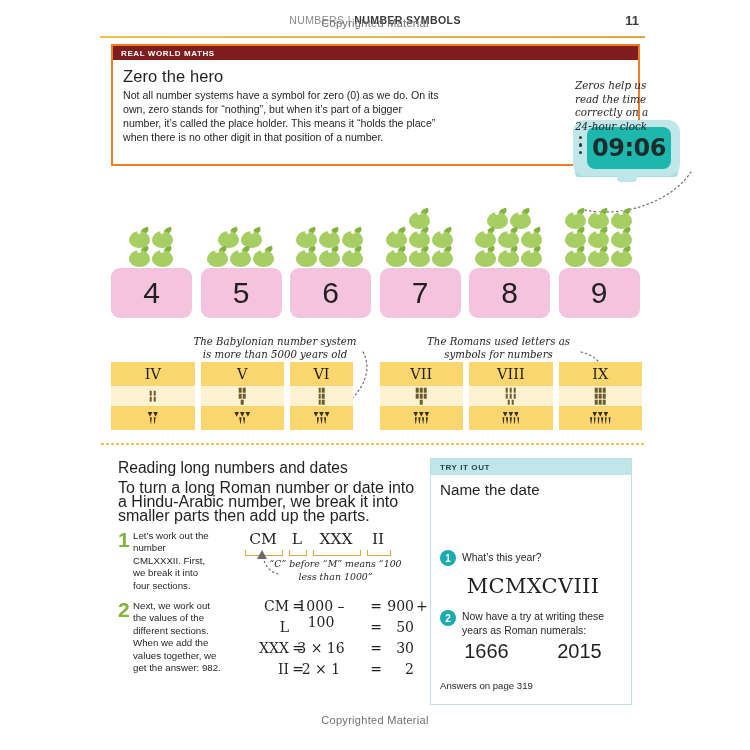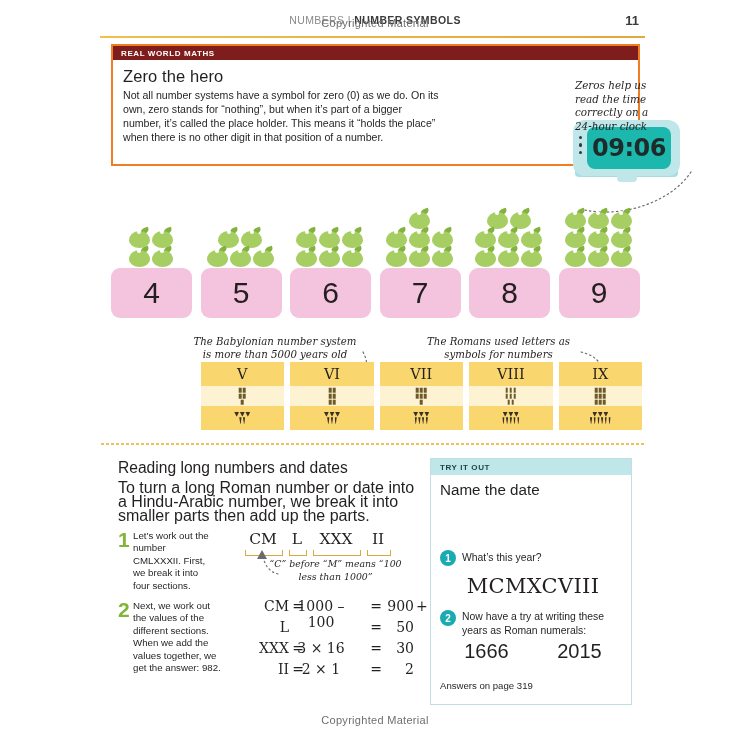--- a/index.html
+++ b/index.html
@@ -484,20 +484,47 @@
   <div class="tbl-note note-bab">The Babylonian number system is more than 5000 years old</div>
   <div class="tbl-note note-rom">The Romans used letters as symbols for numbers</div>
   <svg class="arrow-svg" viewBox="0 0 530 105">
     <path d="M252 22 C 262 40, 252 62, 232 76" fill="none" stroke="#6b6b6b" stroke-width="1.2" stroke-dasharray="1.5 3" stroke-linecap="round"></path>
     <path d="M232 76 l 9 -5 l -1 9 z" fill="#6b6b6b"></path>
     <path d="M470 22 C 486 26, 492 34, 489 44" fill="none" stroke="#6b6b6b" stroke-width="1.2" stroke-dasharray="1.5 3" stroke-linecap="round"></path>
     <path d="M489 45 l 5 -8 l -10 1 z" fill="#6b6b6b"></path>
   </svg>
 
   <div class="numtable">
+      <div class="ntcol" style="left: 0px; width: 83.6px;">
+        <div class="nt-roman">IV</div>
+        <div class="nt-mid">
+          <div class="stack">
+            <div class="row">
+              <span class="w"></span>
+              <span class="w"></span>
+            </div>
+            <div class="row">
+              <span class="w"></span>
+              <span class="w"></span>
+            </div>
+          </div>
+        </div>
+        <div class="nt-bot">
+          <div class="cune">
+            <div class="tens">
+              <span class="tenmark"></span>
+              <span class="tenmark"></span>
+            </div>
+            <div class="ones">
+              <span class="onemark"></span>
+              <span class="onemark"></span>
+            </div>
+          </div>
+        </div>
+      </div>
       <div class="ntcol" style="left: 89.5px; width: 83.6px;">
         <div class="nt-roman">V</div>
         <div class="nt-mid">
           <div class="stack">
             <div class="row">
               <span class="w"></span>
               <span class="w"></span>
             </div>
             <div class="row">
               <span class="w"></span>
@@ -515,21 +542,21 @@
               <span class="tenmark"></span>
               <span class="tenmark"></span>
             </div>
             <div class="ones">
               <span class="onemark"></span>
               <span class="onemark"></span>
             </div>
           </div>
         </div>
       </div>
-      <div class="ntcol" style="left: 179px; width: 84px;">
+      <div class="ntcol" style="left: 179px; width: 63px;">
         <div class="nt-roman">VI</div>
         <div class="nt-mid">
           <div class="stack">
             <div class="row">
               <span class="w"></span>
               <span class="w"></span>
             </div>
             <div class="row">
               <span class="w"></span>
               <span class="w"></span>

